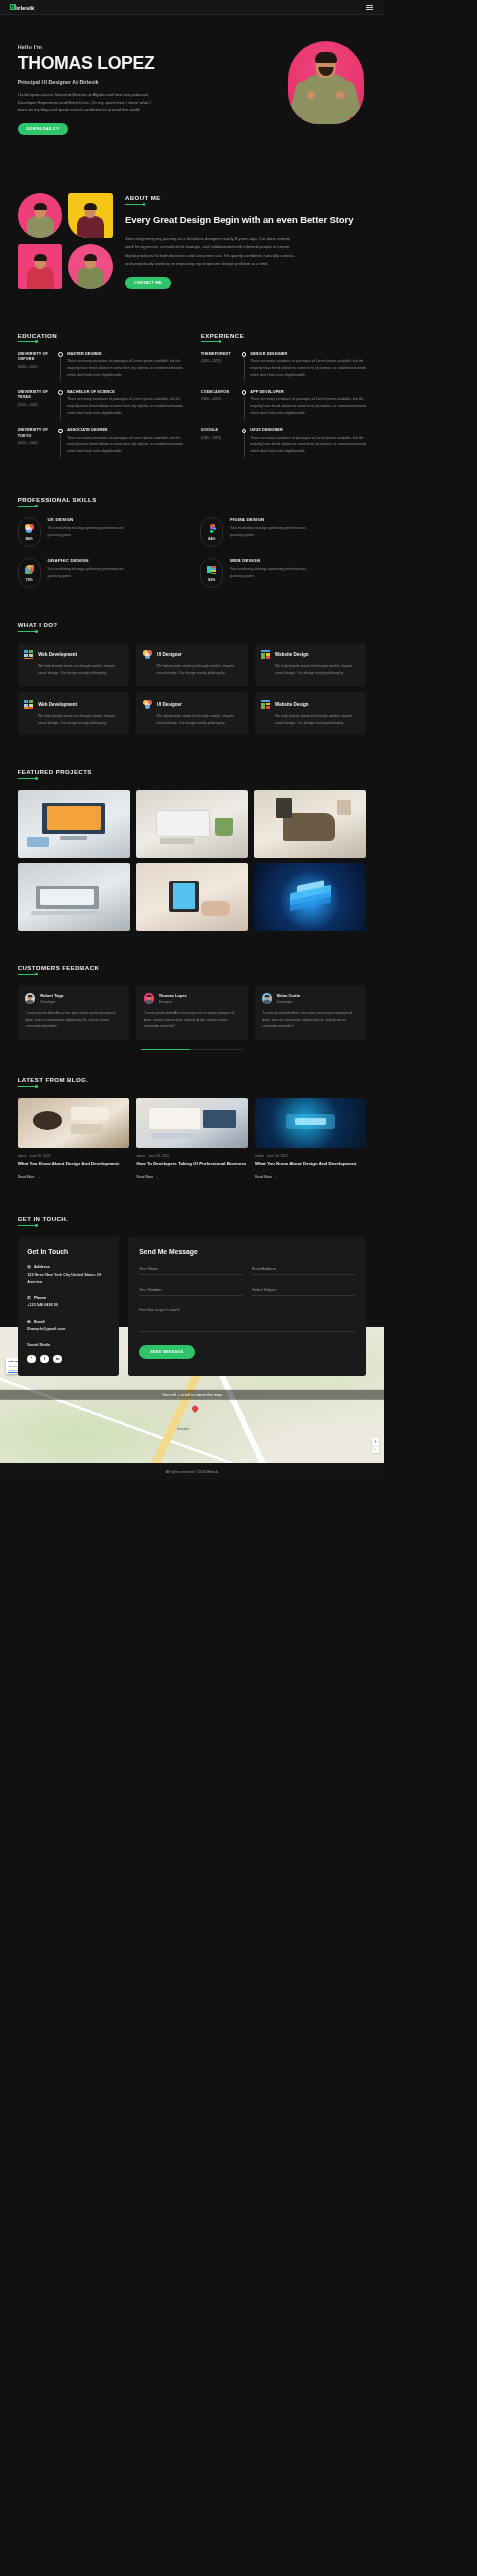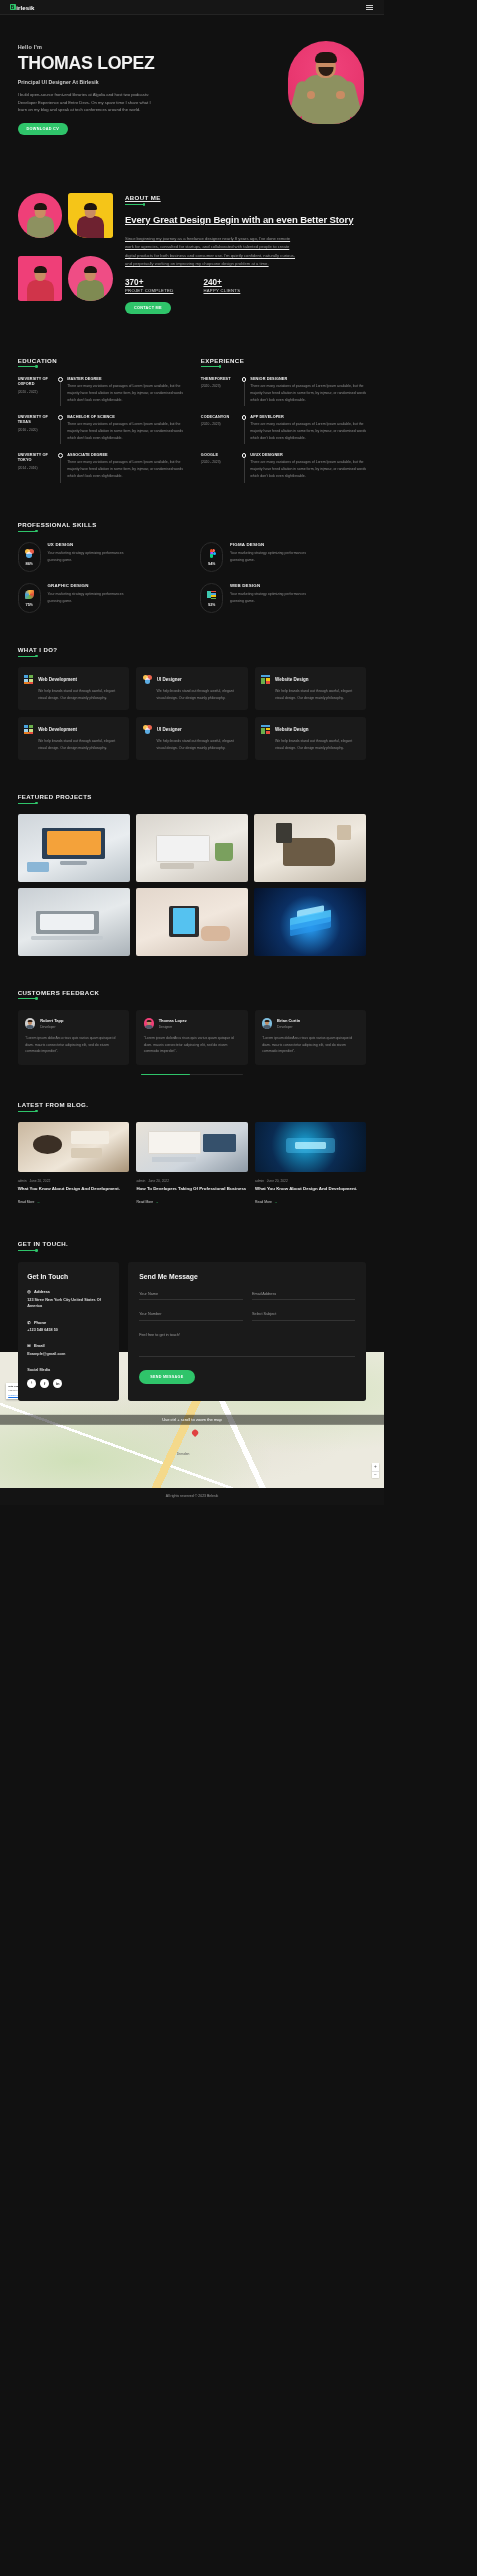--- a/index.html
+++ b/index.html
@@ -66,21 +66,21 @@
   .t1 { background: #ef3f78; border-radius: 50%; }
   .t2 { background: #f5c518; border-radius: 2.7px 2.7px 2.7px 19px; }
   .t3 { background: #ef3f78; border-radius: 2.7px; }
   .t4 { background: #ef4d85; border-radius: 50%; }
   .tile-person { position:absolute; left:50%; transform:translateX(-50%); bottom:0; width:31px; height:35px; }
   .tp-head { position:absolute; left:50%; transform:translateX(-50%); top:1.4px; width:11.6px; height:13.6px; background:#c98c63; border-radius:6.1px; }
   .tp-hair { position:absolute; left:50%; transform:translateX(-50%); top:0px; width:13px; height:6.8px; background:#20150f; border-radius:6.8px 6.8px 2px 2px; }
   .tp-body { position:absolute; left:50%; transform:translateX(-50%); top:13.6px; width:27px; height:23px; border-radius:8.9px 8.9px 0 0; }
   .c-olive { background:#8d9160; } .c-maroon { background:#6e2230; } .c-red { background:#d0344a; } .c-olive2 { background:#7f8a52; }
 
-  .about-text { flex: 1; padding-top: 1.4px; text-decoration: underline; }
+  .about-text { flex: 1; padding-top: 1.4px; }
   .sec-title { font-size: 6.1px; font-weight: 700; color: #f0f0f0; letter-spacing: 0.4px; }
   .sec-rule { width: 19px; height: 0.7px; background: #2fc46a; margin-top: 2.7px; position: relative; }
   .sec-rule:after { content:''; position:absolute; right:-1.4px; top:-1px; width:2.7px; height:2.7px; border-radius:50%; background:#2fc46a; }
   .about-h2 { font-size: 9.5px; font-weight: 700; line-height: 1.32; color: #f4f4f4; margin-top: 9.5px; letter-spacing: -0.1px; }
   .about-p { font-size: 4.2px; color: #969696; line-height: 2; margin-top: 8.2px; max-width: 171px; }
   .stats { display: flex; gap: 30px; margin-top: 9.5px; }
   .stat-num { font-size: 8.2px; font-weight: 700; color: #f2f2f2; }
   .stat-label { font-size: 4.2px; color: #d8d8d8; letter-spacing: 0.3px; margin-top: 1.4px; }
 
   
@@ -343,30 +343,20 @@
             <div class="tp-head"></div>
             <div class="tp-hair"></div>
           </div>
       </div>
     </div>
     <div class="about-text">
       <div class="sec-title">ABOUT ME</div>
       <div class="sec-rule"></div>
       <div class="about-h2">Every Great Design Begin with an even Better Story</div>
       <div class="about-p">Since beginning my journey as a freelance designer nearly 8 years ago, I've done remote work for agencies, consulted for startups, and collaborated with talented people to create digital products for both business and consumer use. I'm quietly confident, naturally curious, and perpetually working on improving my chopsone design problem at a time.</div>
-      <div class="stats">
-        <div>
-          <div class="stat-num">370+</div>
-          <div class="stat-label">PROJET COMPLETED</div>
-        </div>
-        <div>
-          <div class="stat-num">240+</div>
-          <div class="stat-label">HAPPY CLIENTS</div>
-        </div>
-      </div>
       <button class="btn-green">CONTACT ME</button>
     </div>
   </div>
 
   <div class="timeline-wrap">
     <div class="tl-col">
       <div class="sec-title">EDUCATION</div>
       <div class="sec-rule"></div>
       <div class="tl-list">
         <div class="tl-row">

